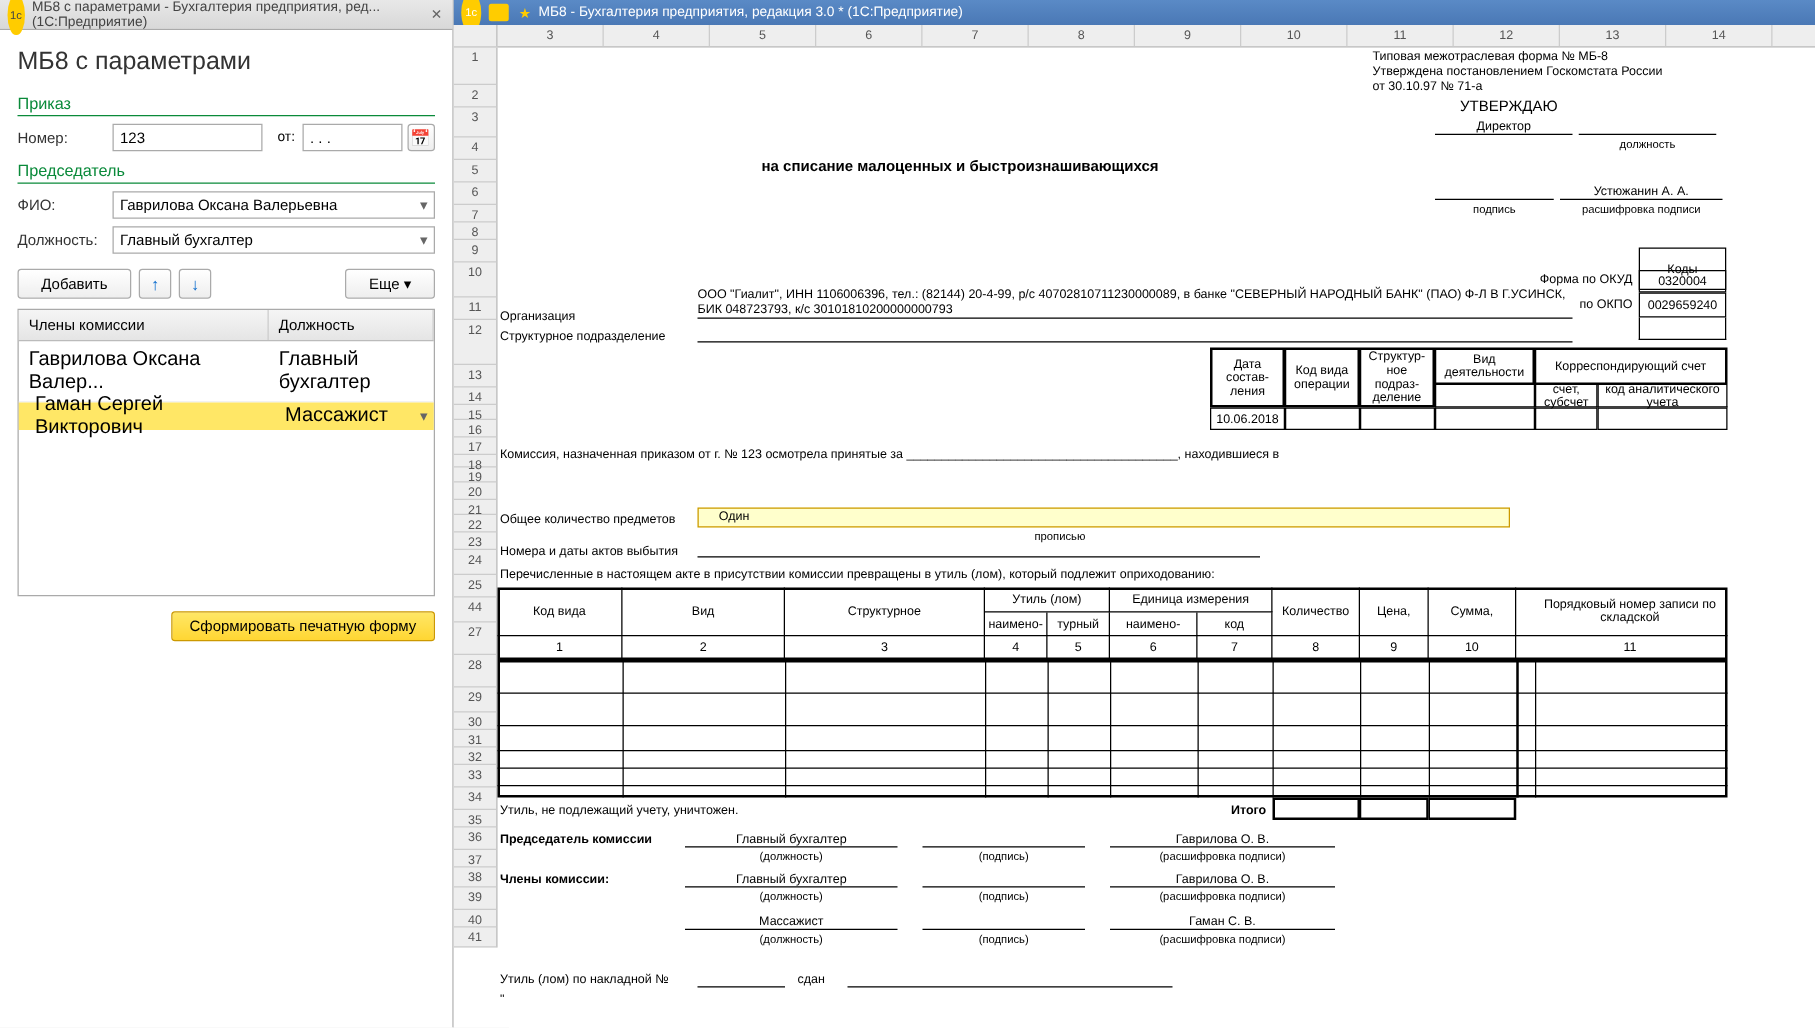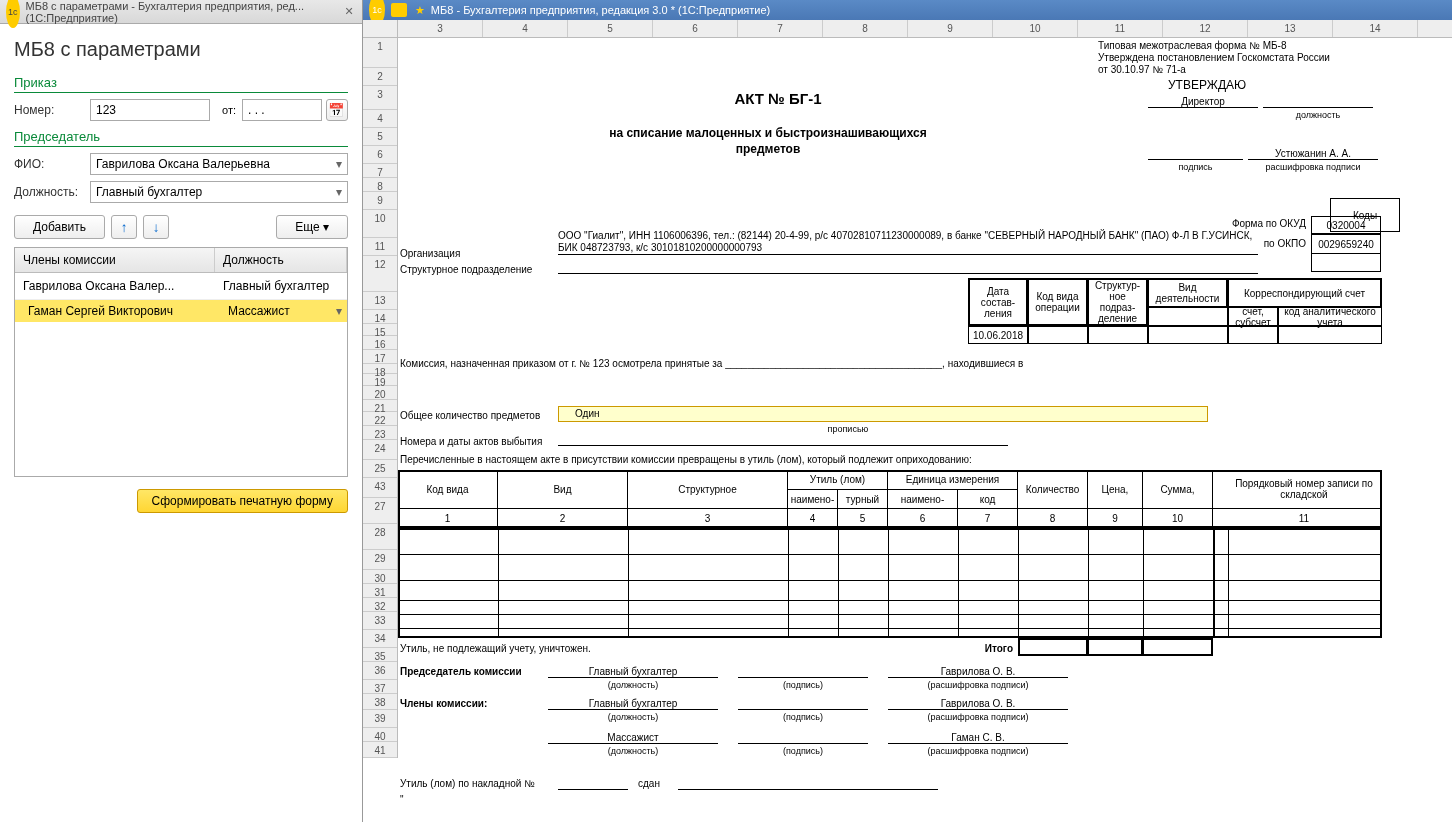--- a/index.html
+++ b/index.html
@@ -22,21 +22,21 @@
 .sel{flex:1;height:22px;border:1px solid #aaa;background:#fff;display:flex;align-items:center;padding:0 5px;font-size:12px;position:relative}
 .sel::after{content:"▾";position:absolute;right:5px;color:#666}
 .toolbar{display:flex;gap:6px;margin:12px 0 8px;align-items:center}
 .iconbtn{width:26px;height:24px;border:1px solid #aaa;background:linear-gradient(#fff,#eee);display:flex;align-items:center;justify-content:center;cursor:pointer;border-radius:3px;color:#06c}
 .spacer{flex:1}
 .grid{border:1px solid #aaa;height:230px}
 .grid-head{display:flex;background:linear-gradient(#f5f5f5,#e5e5e5);border-bottom:1px solid #bbb}
 .grid-head div{padding:5px 8px;border-right:1px solid #ccc;font-size:12px}
 .gcol1{width:200px}.gcol2{flex:1}
 .grow{display:flex;border-bottom:1px solid #eee}
-.grow div{padding:6px 8px;font-size:12px}
+.grow div{padding:6px 8px;font-size:16px}
 .grow.sel{background:#ffe766}
 .footer-btn{margin-top:12px;text-align:right}
 
 .right{flex:1;display:flex;flex-direction:column;background:#fff}
 .titlebar2{background:linear-gradient(#5a8ac6,#4a78b5);height:20px;display:flex;align-items:center;padding:0 6px;color:#fff;font-size:11px}
 .titlebar2 .tb-icon{background:#fc0}
 .titlebar2 .star{color:#fc0;margin:0 6px}
 
 .sheet-wrap{flex:1;overflow:auto;background:#fff;position:relative}
 .ruler-h{display:flex;height:18px;background:#eee;border-bottom:1px solid #bbb;position:sticky;top:0;z-index:5}
@@ -170,21 +170,21 @@
      <div class="rvcell" style="height:14px">16</div>
      <div class="rvcell" style="height:14px">17</div>
      <div class="rvcell" style="height:10px">18</div>
      <div class="rvcell" style="height:12px">19</div>
      <div class="rvcell" style="height:14px">20</div>
      <div class="rvcell" style="height:12px">21</div>
      <div class="rvcell" style="height:14px">22</div>
      <div class="rvcell" style="height:14px">23</div>
      <div class="rvcell" style="height:20px">24</div>
      <div class="rvcell" style="height:18px">25</div>
-     <div class="rvcell" style="height:20px">43</div>
+     <div class="rvcell" style="height:20px">44</div>
      <div class="rvcell" style="height:26px">27</div>
      <div class="rvcell" style="height:26px">28</div>
      <div class="rvcell" style="height:20px">29</div>
      <div class="rvcell" style="height:14px">30</div>
      <div class="rvcell" style="height:14px">31</div>
      <div class="rvcell" style="height:14px">32</div>
      <div class="rvcell" style="height:18px">33</div>
      <div class="rvcell" style="height:18px">34</div>
      <div class="rvcell" style="height:14px">35</div>
      <div class="rvcell" style="height:18px">36</div>
@@ -202,25 +202,23 @@
      <div class="abs small" style="left:700px;top:26px;width:280px">от 30.10.97 № 71-а</div>
      <div class="abs" style="left:770px;top:40px;font-weight:normal;font-size:12px">УТВЕРЖДАЮ</div>
      <div class="abs underline center small" style="left:750px;top:58px;width:110px">Директор</div>
      <div class="abs underline" style="left:865px;top:58px;width:110px;height:12px"></div>
      <div class="abs tiny center" style="left:860px;top:72px;width:120px">должность</div>
      <div class="abs underline" style="left:750px;top:110px;width:95px;height:12px"></div>
      <div class="abs underline small center" style="left:850px;top:110px;width:130px">Устюжанин А. А.</div>
      <div class="abs tiny center" style="left:750px;top:124px;width:95px">подпись</div>
      <div class="abs tiny center" style="left:850px;top:124px;width:130px">расшифровка подписи</div>
 
-     <div class="abs doc-title" style="left:180px;top:52px;width:400px">АКТ № БГ-1</div>
      <div class="abs doc-sub" style="left:120px;top:88px;width:500px">на списание малоценных и быстроизнашивающихся</div>
-     <div class="abs doc-sub" style="left:120px;top:104px;width:500px">предметов</div>
-
-     <div class="cellbox" style="left:932px;top:160px;width:70px;height:34px">Коды</div>
+
+     <div class="cellbox" style="left:913px;top:160px;width:70px;height:34px">Коды</div>
      <div class="abs small rightA" style="left:790px;top:180px;width:118px">Форма по ОКУД</div>
      <div class="cellbox" style="left:913px;top:178px;width:70px;height:18px">0320004</div>
      <div class="abs small rightA" style="left:820px;top:200px;width:88px">по ОКПО</div>
      <div class="cellbox" style="left:913px;top:196px;width:70px;height:20px">0029659240</div>
      <div class="cellbox" style="left:913px;top:216px;width:70px;height:18px;border-top:none"></div>
 
      <div class="abs small" style="left:2px;top:210px">Организация</div>
      <div class="abs small underline" style="left:160px;top:192px;width:700px;font-size:10px;line-height:1.2">ООО "Гиалит", ИНН 1106006396, тел.: (82144) 20-4-99, р/с 40702810711230000089, в банке "СЕВЕРНЫЙ НАРОДНЫЙ БАНК" (ПАО) Ф-Л В Г.УСИНСК, БИК 048723793, к/с 30101810200000000793</div>
      <div class="abs small" style="left:2px;top:226px">Структурное подразделение</div>
      <div class="abs underline" style="left:160px;top:226px;width:700px;height:10px"></div>

